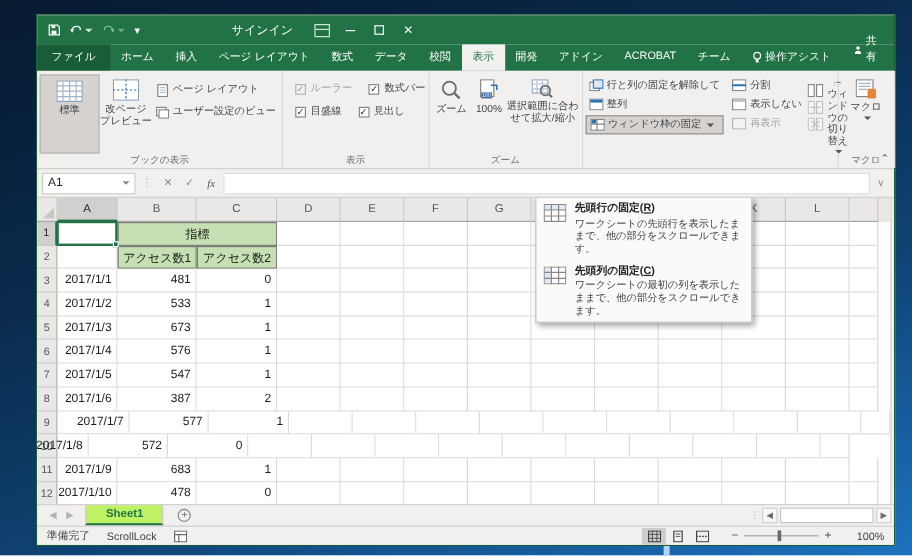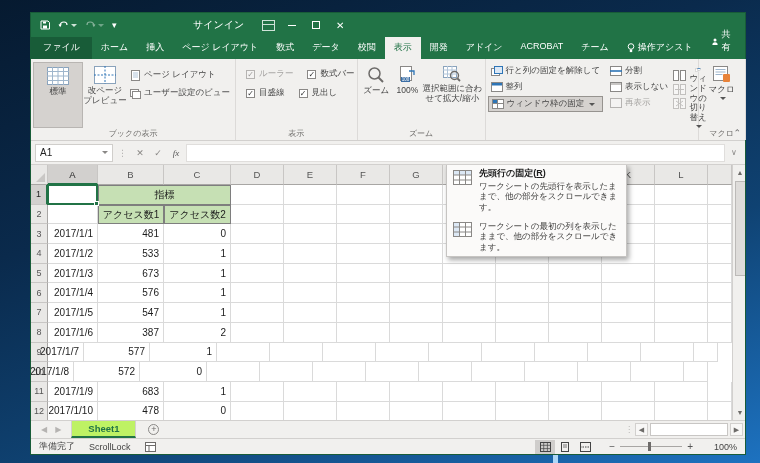--- a/index.html
+++ b/index.html
@@ -534,21 +534,21 @@
             <div class="cell" style="width: 53px;"></div>
             <div class="cell" style="width: 53px;"></div>
             <div class="cell" style="width: 53px;"></div>
             <div class="cell" style="width: 53px;"></div>
             <div class="cell" style="width: 53px;"></div>
             <div class="cell" style="width: 53px;"></div>
             <div class="cell" style="width: 24px;"></div>
           </div>
           <div class="grow">
             <div class="rowhdr">9</div>
-            <div class="cell num" style="width: 36px;">2017/1/7</div>
+            <div class="cell num" style="width: 60px;">2017/1/7</div>
             <div class="cell num" style="width: 66px;">577</div>
             <div class="cell num" style="width: 67px;">1</div>
             <div class="cell" style="width: 53px;"></div>
             <div class="cell" style="width: 53px;"></div>
             <div class="cell" style="width: 53px;"></div>
             <div class="cell" style="width: 53px;"></div>
             <div class="cell" style="width: 53px;"></div>
             <div class="cell" style="width: 53px;"></div>
             <div class="cell" style="width: 53px;"></div>
             <div class="cell" style="width: 53px;"></div>
@@ -631,20 +631,21 @@
           </div>
           <div class="fmitem">
             <div class="fmicon">
               <svg width="19" height="15" viewBox="0 0 19 15">
                 <rect x="0.5" y="0.5" width="18" height="14" fill="#fff" stroke="#8a8886"></rect>
                 <rect x="1" y="1" width="5" height="13" fill="#dce8f5"></rect>
                 <path d="M6.5 0v15M12.5 0v15M0 5h19M0 10h19" stroke="#8a8886"></path>
               </svg>
             </div>
             <div class="fmtext">
+              <div class="fmtitle"><span>先頭列の固定</span><span class="ak">C</span></div>
               <div class="fmdesc">ワークシートの最初の列を表示したままで、他の部分をスクロールできます。</div>
             </div>
           </div>
         </div>
     </div>
 
     <div class="sheetbar">
       <div class="navarrows">
         <span>◀</span>
         <span>▶</span>

